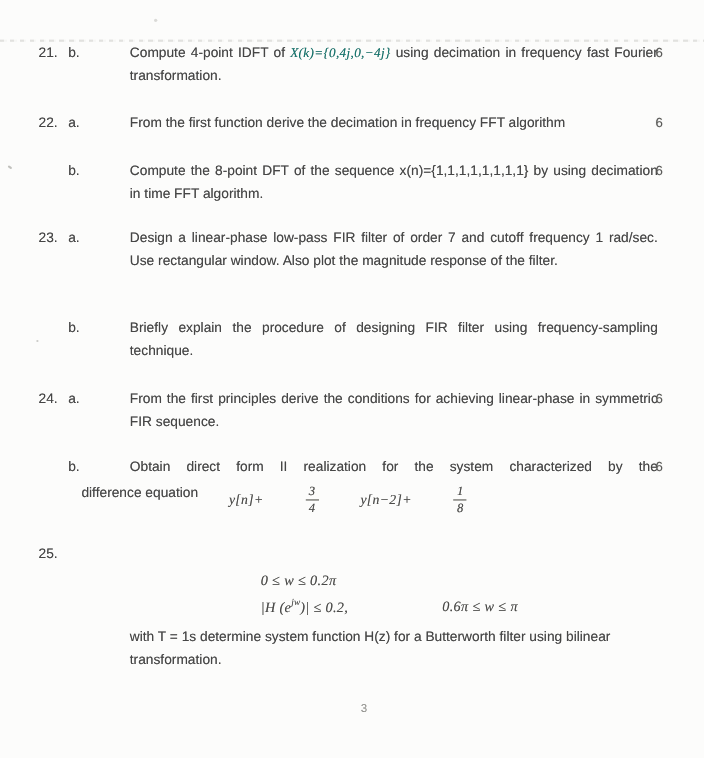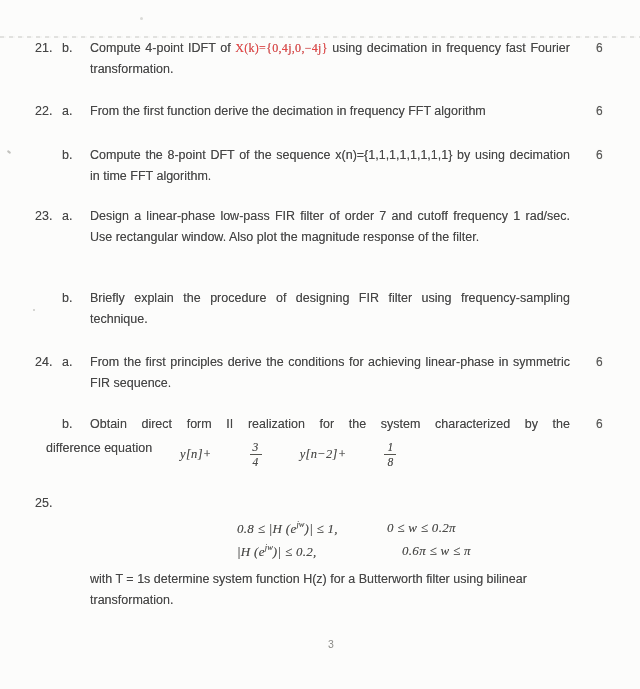--- a/index.html
+++ b/index.html
@@ -19,21 +19,21 @@
     position:absolute;top:36px;left:0;width:640px;height:2px;
     background:repeating-linear-gradient(90deg, rgba(145,145,138,.45) 0 4px, rgba(180,180,172,.15) 4px 6px, transparent 6px 9px);
     opacity:.55;
   }
   .speck{position:absolute;background:#9a9a94;border-radius:1px;}
   .speck.s1{left:7px;top:151px;width:4px;height:2px;transform:rotate(35deg);opacity:.6;}
   .speck.s2{left:33px;top:309px;width:2px;height:2px;opacity:.5;}
   .speck.s3{left:140px;top:17px;width:3px;height:3px;border-radius:50%;opacity:.35;}
 
   
-  .qrow{position:absolute;left:0;width:532px;}
+  .qrow{position:absolute;left:0;width:532px;padding-left:28px;}
   .qnum{
     position:absolute;left:35px;top:0;
     font-size:12.5px;color:#454545;line-height:21px;
     text-shadow:0 0 .6px rgba(70,70,70,.55);
   }
   .qletter{
     position:absolute;left:62px;top:0;
     font-size:12.5px;color:#454545;line-height:21px;
     text-shadow:0 0 .6px rgba(70,70,70,.55);
   }
@@ -45,22 +45,22 @@
   }
   .qbody.noj{text-align:left;}
   .qbody.jlast{text-align:justify;text-align-last:justify;}
   .qmarks{
     position:absolute;left:596px;top:0;
     font-size:12px;color:#5a5a58;line-height:21px;
     text-shadow:0 0 .7px rgba(90,90,88,.6);
   }
   
   .math{
-    font-family:"Liberation Serif",serif;
-    font-size:12px;color:#ef4444;letter-spacing:.3px;
+    font-family:"Liberation Serif",serif;font-style:italic;
+    font-size:12px;color:#0f766e;letter-spacing:.3px;
   }
   
   .eqline{
     margin:6px 0 0 46px;width:500px;display:flex;
     font-size:12.5px;color:#464646;
     text-shadow:0 0 .6px rgba(70,70,70,.55);
   }
   .eqline .eqlabel{margin-right:28px;}
   .eq{
     display:inline-flex;align-items:center;
@@ -158,21 +158,20 @@
     </div>
     <span class="qmarks">6</span>
   </section>
 
   <section class="qrow" style="top:493px">
     <span class="qnum">25.</span>
   </section>
 
   <div class="constraints">
     <div class="cline c1">
-      <span class="clhs"><span>0.8 ≤ |H (e</span><sup class="jw">jw</sup><span>)| ≤ 1,</span></span>
       <span class="crange">0 ≤ w ≤ 0.2π</span>
     </div>
     <div class="cline c2">
       <span class="clhs"><span>|H (e</span><sup class="jw">jw</sup><span>)| ≤ 0.2,</span></span>
       <span class="crange">0.6π ≤ w ≤ π</span>
     </div>
   </div>
 
   <section class="qrow" style="top:569px">
     <p class="qbody noj" style="width:472px">with T = 1s determine system function H(z) for a Butterworth filter using bilinear transformation.</p>

